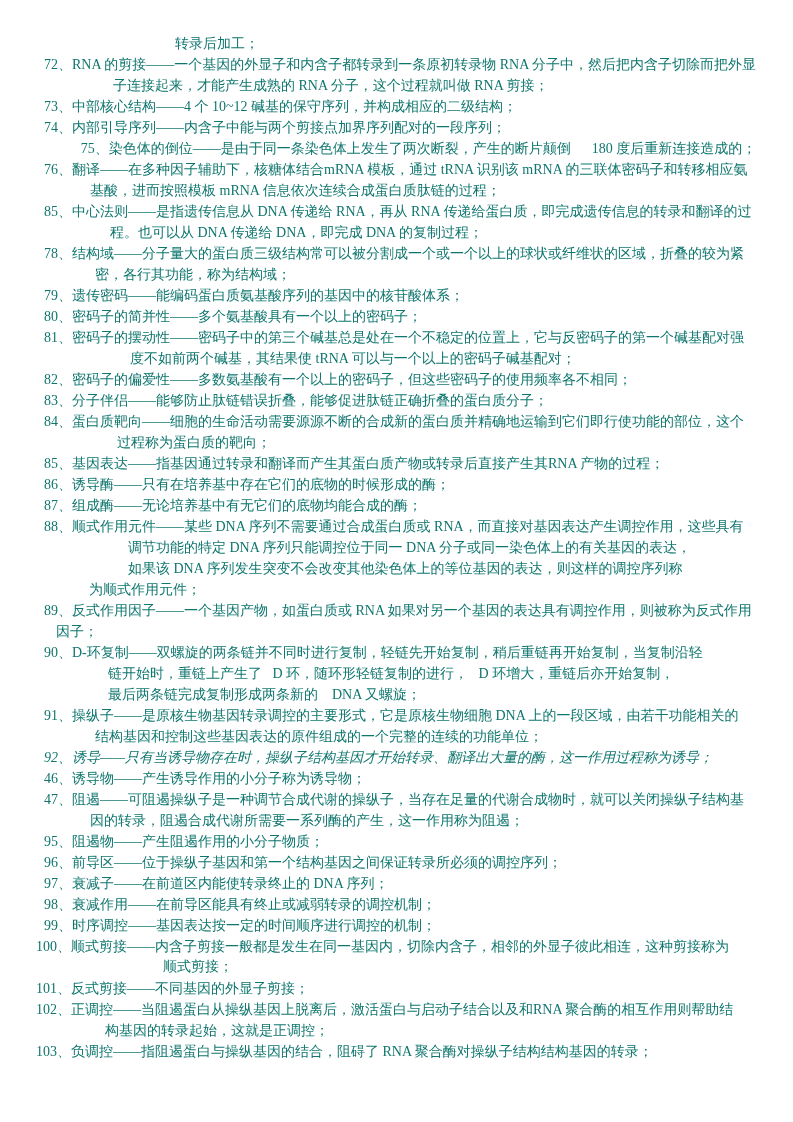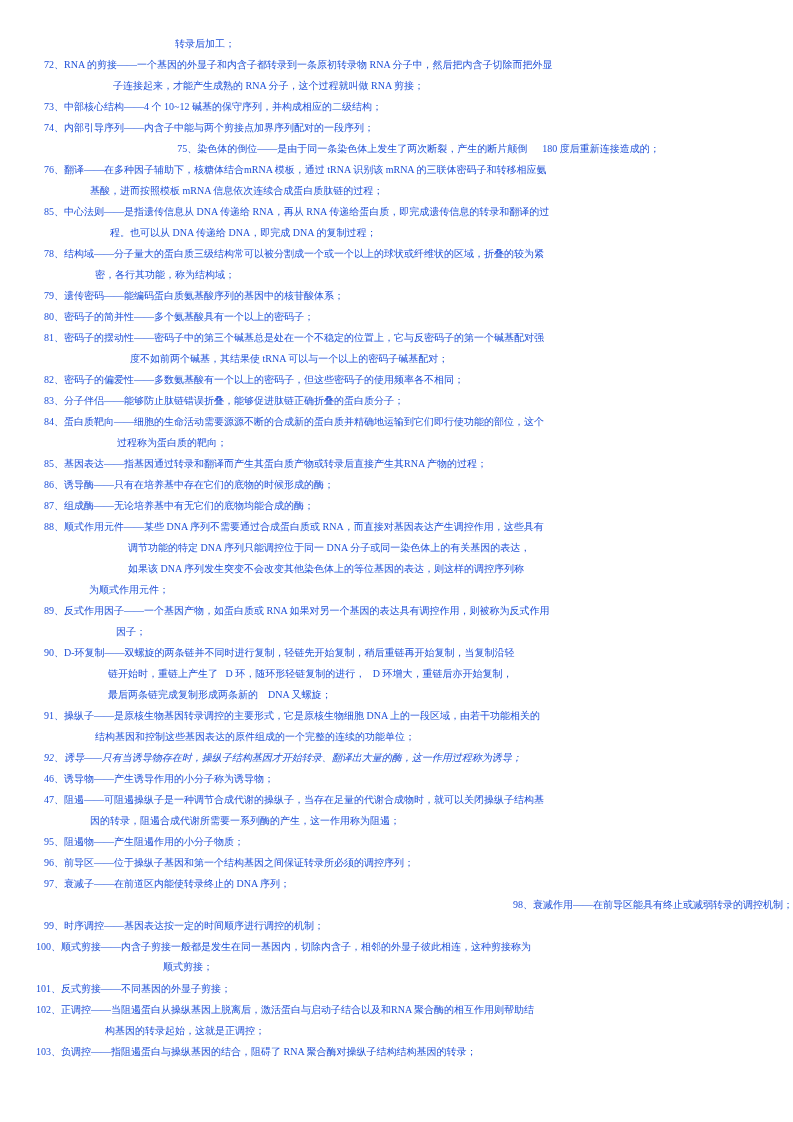--- a/index.html
+++ b/index.html
@@ -16,24 +16,24 @@
     font-family: "Liberation Serif", "DejaVu Serif", serif;
     color: #1c1c1c;
   }
   .doc {
     position: absolute;
     top: 33px;
     left: 0;
     width: 793px;
   }
   .line {
-    font-size: 10px;
+    font-size: 14px;
     line-height: 21px;
     white-space: pre;
-    color: #1d4ed8;
+    color: #0f766e;
   }
   .num {
     display: inline;
   }
   .cont-header {
     margin-left: 175px;
   }
 </style>
 </head>
 <body>
@@ -97,21 +97,21 @@
         <div class="line" style="margin-left: 44px;"><span class="num">87、</span><span>组成酶——无论培养基中有无它们的底物均能合成的酶；</span></div>
       </div>
       <div>
         <div class="line" style="margin-left: 44px;"><span class="num">88、</span><span>顺式作用元件——某些 DNA 序列不需要通过合成蛋白质或 RNA，而直接对基因表达产生调控作用，这些具有</span></div>
         <div class="line" style="margin-left: 128px;"><span>调节功能的特定 DNA 序列只能调控位于同一 DNA 分子或同一染色体上的有关基因的表达，</span></div>
         <div class="line" style="margin-left: 128px;"><span>如果该 DNA 序列发生突变不会改变其他染色体上的等位基因的表达，则这样的调控序列称</span></div>
         <div class="line" style="margin-left: 89px;"><span>为顺式作用元件；</span></div>
       </div>
       <div>
         <div class="line" style="margin-left: 44px;"><span class="num">89、</span><span>反式作用因子——一个基因产物，如蛋白质或 RNA 如果对另一个基因的表达具有调控作用，则被称为反式作用</span></div>
-        <div class="line" style="margin-left: 116px;"><span>因子；</span></div>
+        <div class="line" style="margin-left: 56px;"><span>因子；</span></div>
       </div>
       <div>
         <div class="line" style="margin-left: 44px;"><span class="num">90、</span><span>D-环复制——双螺旋的两条链并不同时进行复制，轻链先开始复制，稍后重链再开始复制，当复制沿轻</span></div>
         <div class="line" style="margin-left: 108px;"><span>链开始时，重链上产生了   D 环，随环形轻链复制的进行，   D 环增大，重链后亦开始复制，</span></div>
         <div class="line" style="margin-left: 108px;"><span>最后两条链完成复制形成两条新的    DNA 又螺旋；</span></div>
       </div>
       <div>
         <div class="line" style="margin-left: 44px;"><span class="num">91、</span><span>操纵子——是原核生物基因转录调控的主要形式，它是原核生物细胞 DNA 上的一段区域，由若干功能相关的</span></div>
         <div class="line" style="margin-left: 95px;"><span>结构基因和控制这些基因表达的原件组成的一个完整的连续的功能单位；</span></div>
       </div>
@@ -128,21 +128,21 @@
       <div>
         <div class="line" style="margin-left: 44px;"><span class="num">95、</span><span>阻遏物——产生阻遏作用的小分子物质；</span></div>
       </div>
       <div>
         <div class="line" style="margin-left: 44px;"><span class="num">96、</span><span>前导区——位于操纵子基因和第一个结构基因之间保证转录所必须的调控序列；</span></div>
       </div>
       <div>
         <div class="line" style="margin-left: 44px;"><span class="num">97、</span><span>衰减子——在前道区内能使转录终止的 DNA 序列；</span></div>
       </div>
       <div>
-        <div class="line" style="margin-left: 44px; text-align: right;"><span class="num">98、</span><span>衰减作用——在前导区能具有终止或减弱转录的调控机制；</span></div>
+        <div class="line" style="margin-left: 44px;"><span class="num">98、</span><span>衰减作用——在前导区能具有终止或减弱转录的调控机制；</span></div>
       </div>
       <div>
         <div class="line" style="margin-left: 44px;"><span class="num">99、</span><span>时序调控——基因表达按一定的时间顺序进行调控的机制；</span></div>
       </div>
       <div>
         <div class="line" style="margin-left: 36px;"><span class="num">100、</span><span>顺式剪接——内含子剪接一般都是发生在同一基因内，切除内含子，相邻的外显子彼此相连，这种剪接称为</span></div>
         <div class="line" style="margin-left: 163px; font-family: Liberation Mono, monospace;"><span>顺式剪接；</span></div>
       </div>
       <div>
         <div class="line" style="margin-left: 36px;"><span class="num">101、</span><span>反式剪接——不同基因的外显子剪接；</span></div>

